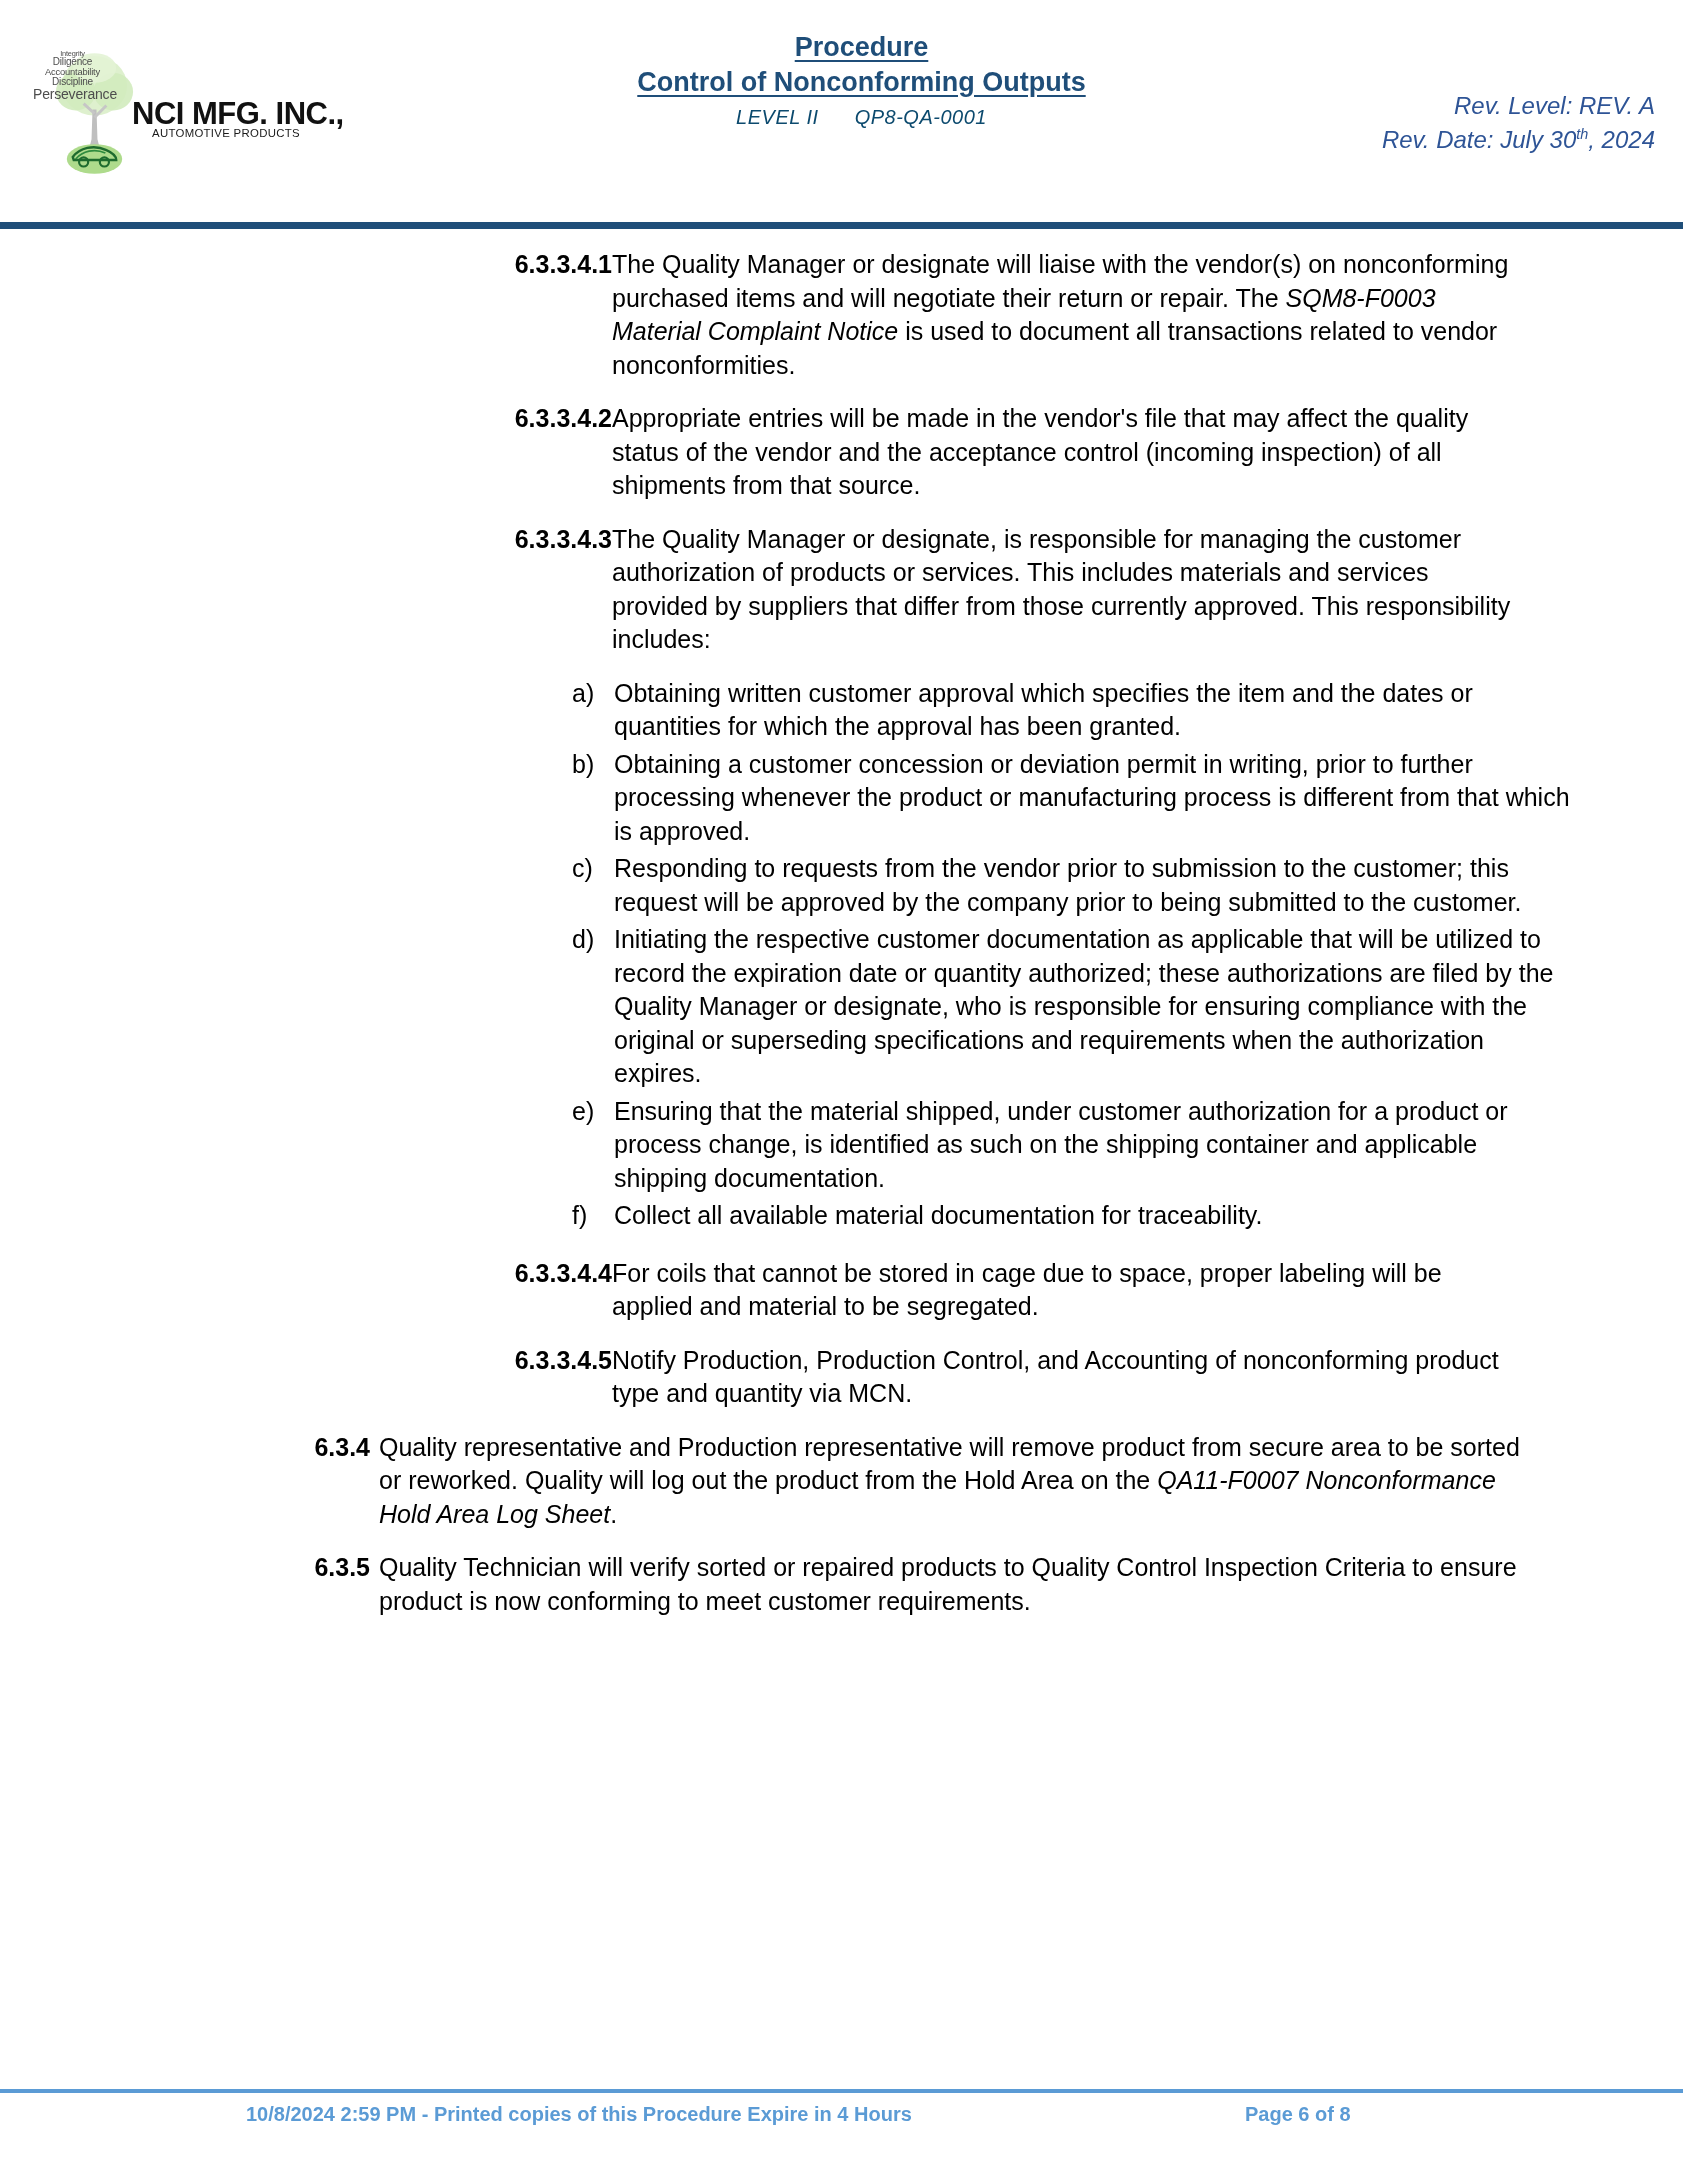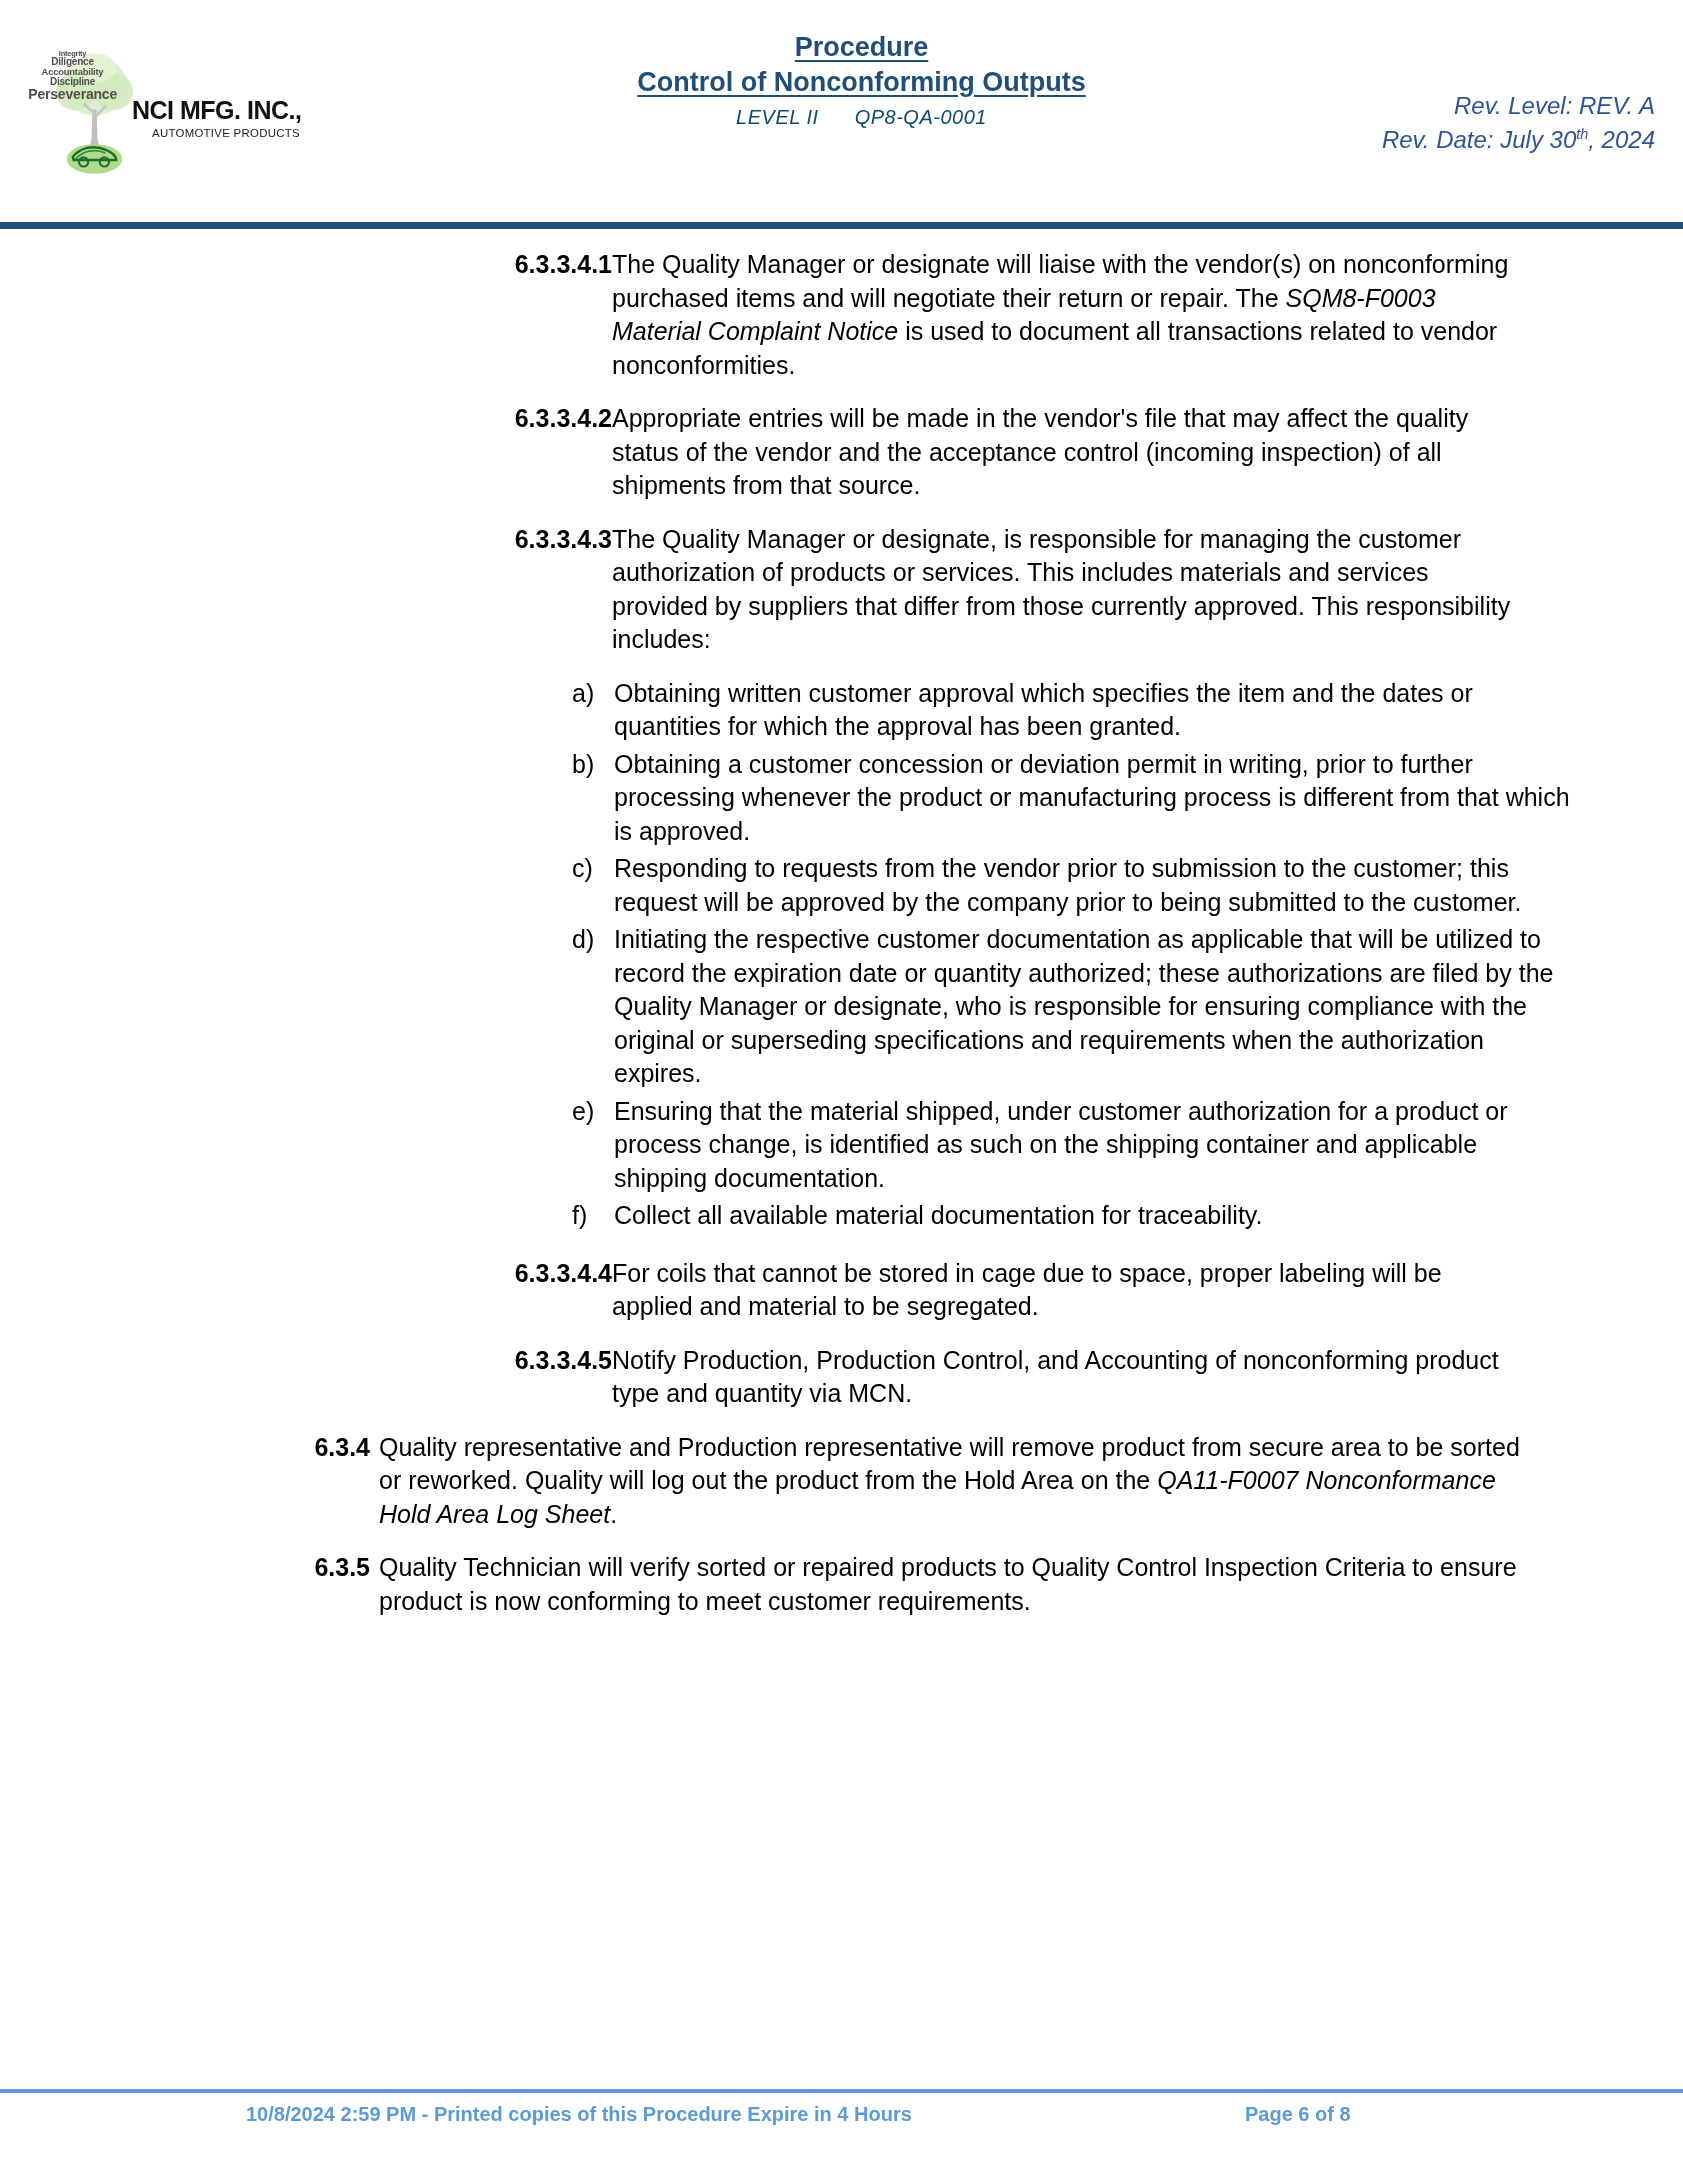--- a/index.html
+++ b/index.html
@@ -51,37 +51,37 @@
     left: 0;
     top: 2px;
     width: 89px;
     text-align: center;
     line-height: 1.0;
     z-index: 3;
   }
   .logo-words span {
     display: block;
     font-family: "Liberation Sans", sans-serif;
-    font-weight: bold;
+    font-weight: normal;
     color: #4d4d4d;
     letter-spacing: -0.2px;
     white-space: nowrap;
     transform-origin: center;
   }
   .lw1 { font-size: 7.4px; color: #6e6e6e; }
   .lw2 { font-size: 10px; color: #555555; }
   .lw3 { font-size: 9.4px; color: #3f3f3f; }
   .lw4 { font-size: 10px; color: #4a4a4a; }
   .lw5 { font-size: 14px; color: #5a5a5a; text-align: right; }
 
   .logo-name {
     position: absolute;
     left: 104px;
     top: 48px;
-    font-size: 25px;
+    font-size: 31px;
     font-weight: bold;
     letter-spacing: -0.5px;
     color: #111111;
     white-space: nowrap;
     font-family: "Liberation Sans", sans-serif;
   }
   .logo-sub {
     position: absolute;
     left: 124px;
     top: 79px;

